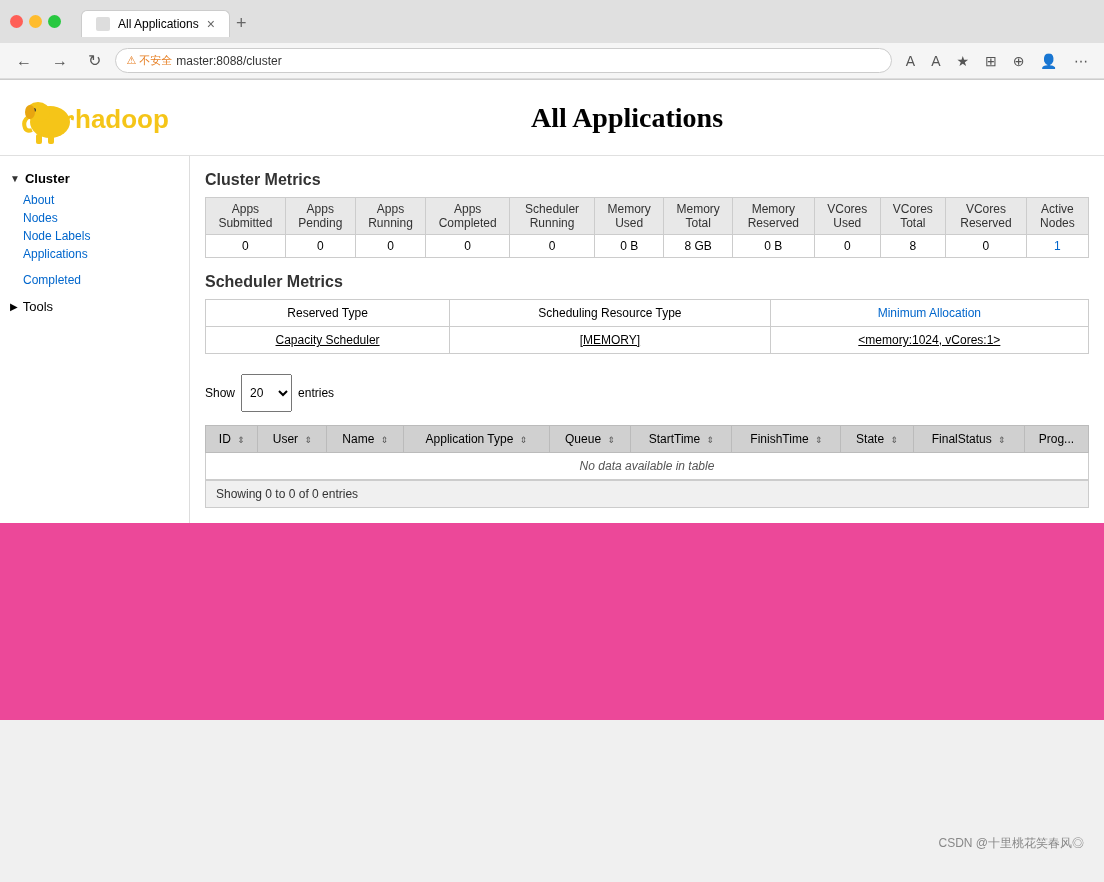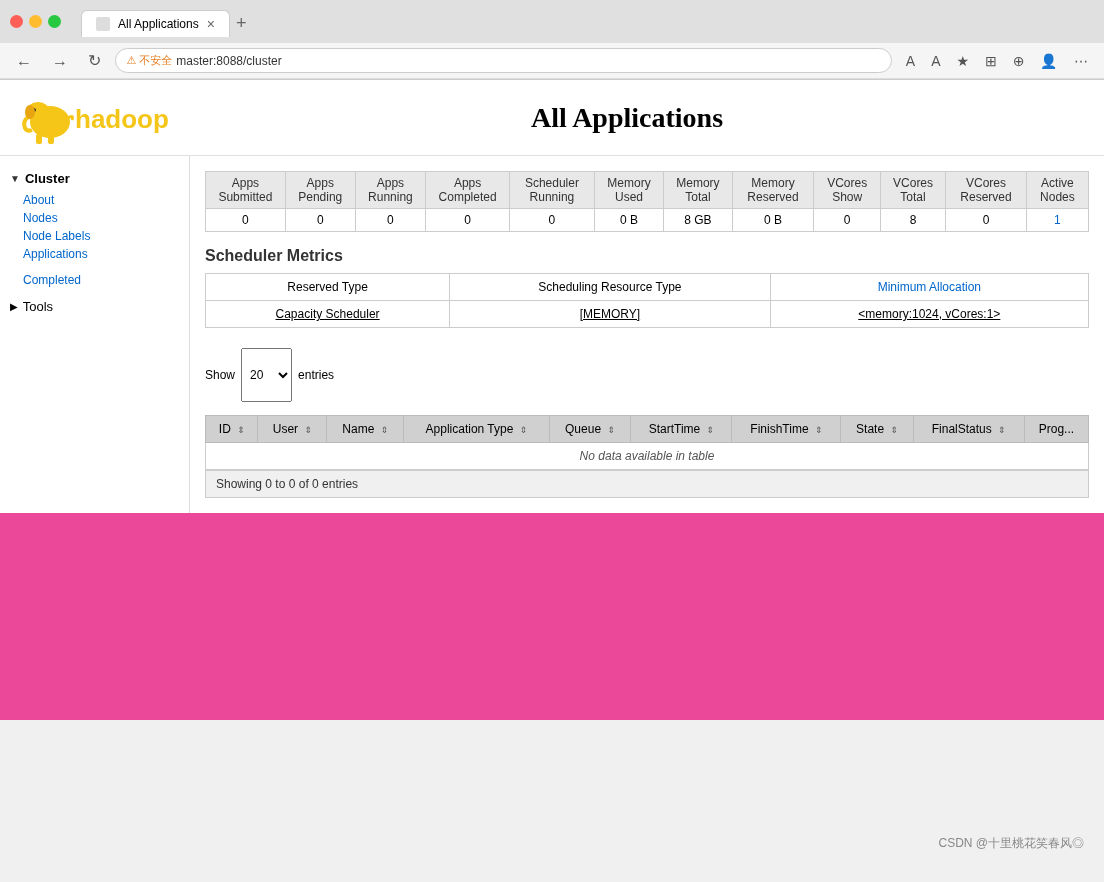--- a/index.html
+++ b/index.html
@@ -64,21 +64,21 @@
     .metrics-table td a { color: #0066cc; text-decoration: none; }
 
     
     .scheduler-table { width: 100%; border-collapse: collapse; margin-bottom: 15px; font-size: 12px; }
     .scheduler-table th { border: 1px solid #ccc; padding: 6px 10px; text-align: center; font-weight: normal; }
     .scheduler-table th.blue-header { color: #0066cc; }
     .scheduler-table td { border: 1px solid #ccc; padding: 6px 10px; text-align: center; text-decoration: underline; }
 
     
     .show-entries-bar { display: flex; align-items: center; gap: 6px; margin-bottom: 8px; padding: 5px 0; font-size: 12px; }
-    .show-entries-bar select { padding: 18px 4px; font-size: 12px; }
+    .show-entries-bar select { padding: 10px 4px; font-size: 12px; }
 
     
     .data-table { width: 100%; border-collapse: collapse; font-size: 12px; }
     .data-table th { background: #d0d0d0; border: 1px solid #bbb; padding: 6px 8px; text-align: center; font-weight: normal; white-space: nowrap; }
     .data-table th .sort-arrows { font-size: 9px; color: #555; margin-left: 3px; }
     .data-table td { border: 1px solid #ccc; padding: 6px 8px; text-align: center; }
     .no-data-row td { color: #555; font-style: italic; text-align: center; }
 
     
     .footer-bar { background: #f0f0f0; border: 1px solid #ccc; padding: 6px 10px; font-size: 12px; color: #333; margin-top: 0; }
@@ -176,32 +176,33 @@
       <div class="tools-section">
         <div class="tools-header">
           <span class="tools-arrow">▶</span>
           <span>Tools</span>
         </div>
       </div>
     </div>
 
     <div class="content-area">
 
+      <div class="section-title">Cluster Metrics</div>
       <table class="metrics-table">
         <thead>
           <tr>
             <th>Apps Submitted</th>
             <th>Apps Pending</th>
             <th>Apps Running</th>
             <th>Apps Completed</th>
             <th>Scheduler Running</th>
             <th>Memory Used</th>
             <th>Memory Total</th>
             <th>Memory Reserved</th>
-            <th>VCores Show</th>
+            <th>VCores Used</th>
             <th>VCores Total</th>
             <th>VCores Reserved</th>
             <th>Active Nodes</th>
           </tr>
         </thead>
         <tbody>
           <tr>
             <td>0</td>
             <td>0</td>
             <td>0</td>

